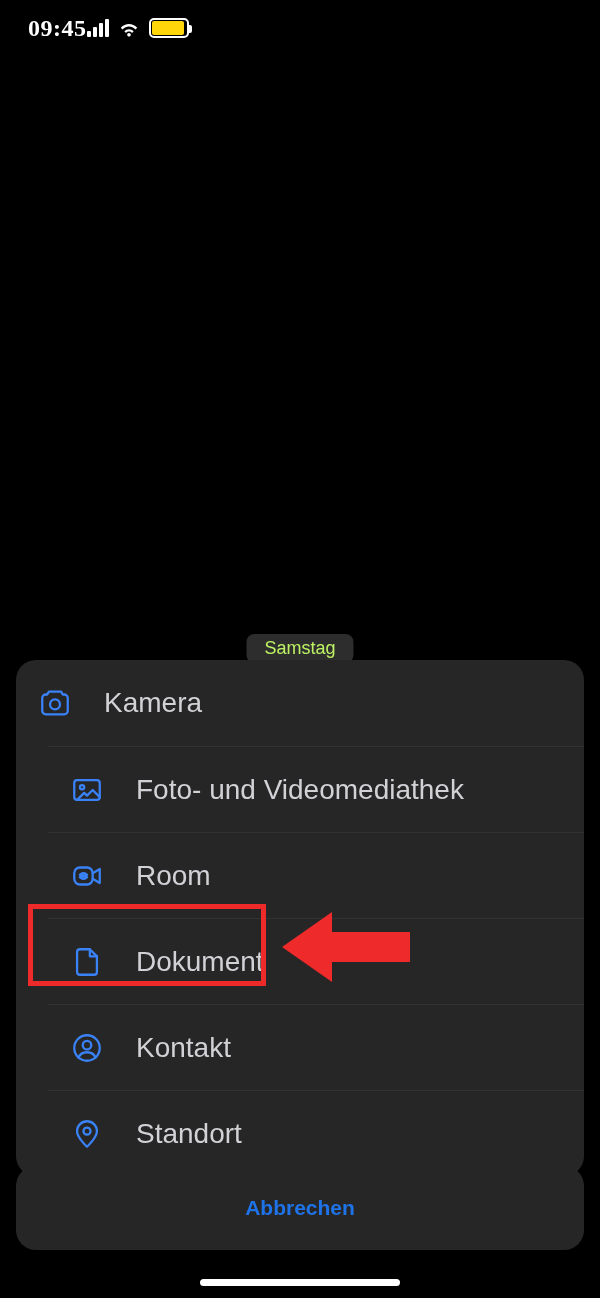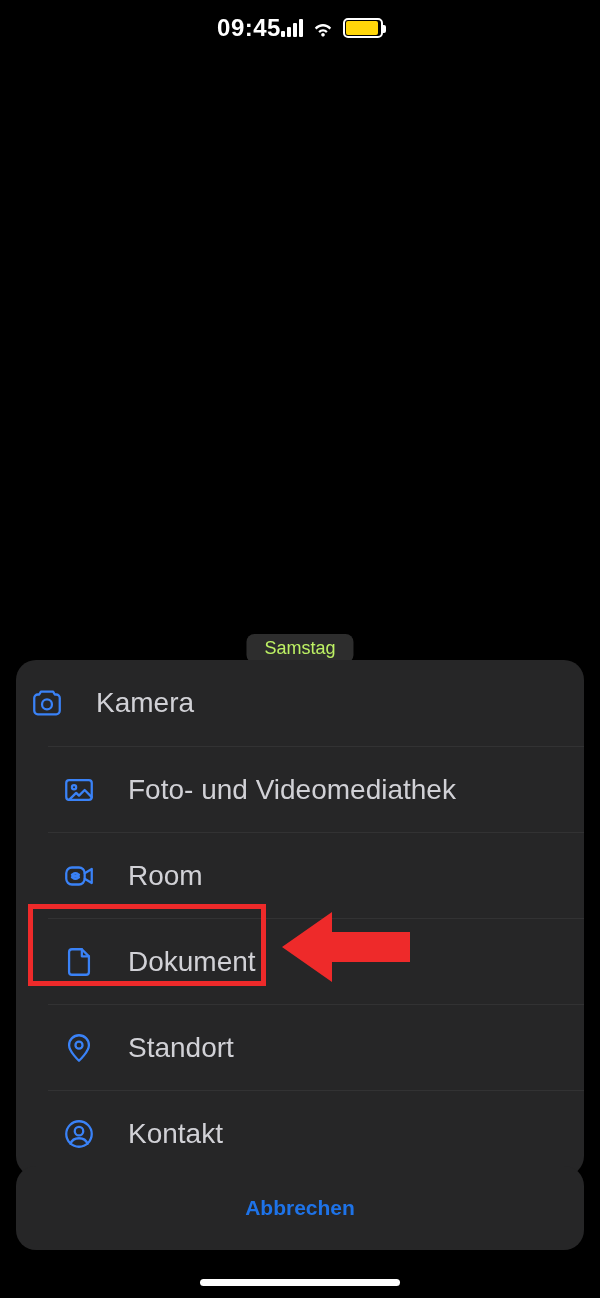--- a/index.html
+++ b/index.html
@@ -1,39 +1,39 @@
 <!DOCTYPE html>
 <html><head>
 <meta charset="utf-8">
 <style>
   * { margin: 0; padding: 0; box-sizing: border-box; }
   html, body { width: 600px; height: 1298px; background: #000; font-family: -apple-system, "Helvetica Neue", Arial, sans-serif; overflow: hidden; }
   .screen { position: relative; width: 600px; height: 1298px; background: #000; }
 
   
-  .status-bar { position: absolute; top: 0; left: 0; right: 0; height: 56px; display: flex; align-items: center; justify-content: center; padding: 0 28px; color: #fff; }
+  .status-bar { position: absolute; top: 0; left: 0; right: 0; height: 56px; display: flex; align-items: center; justify-content: flex-start; padding: 0 28px; color: #fff; font-family: Liberation Serif, serif; }
   .status-time { font-size: 24px; font-weight: 600; letter-spacing: 0.5px; }
   .status-right { display: flex; align-items: center; gap: 8px; }
   .bars { display: flex; align-items: flex-end; gap: 2px; height: 18px; }
   .bars span { width: 4px; background: #fff; border-radius: 1px; }
   .bars span:nth-child(1){height:6px;} .bars span:nth-child(2){height:10px;} .bars span:nth-child(3){height:14px;} .bars span:nth-child(4){height:18px;}
   .wifi svg { display:block; }
   .battery { position: relative; width: 40px; height: 20px; border: 2px solid #fff; border-radius: 5px; }
   .battery::after { content:""; position:absolute; right:-5px; top:5px; width:3px; height:8px; background:#fff; border-radius:0 2px 2px 0; }
   .battery .fill { position:absolute; left:1px; top:1px; bottom:1px; width: 32px; background:#ffd60a; border-radius:2px; }
 
   
   .backdrop { position:absolute; left:16px; right:16px; top:60px; height:568px; background:#000; border-radius:4px; }
 
   
   .day-chip { position:absolute; left:50%; transform:translateX(-50%); top:634px; background:rgba(50,50,50,0.9); color:#bef264; font-size:18px; padding:4px 18px; border-radius:8px; }
 
   
   .sheet { position:absolute; left:16px; right:16px; top:660px; background:#262627; border-radius:20px; overflow:hidden; }
-  .sheet-row { display:flex; align-items:center; height:86px; padding:0 14px; gap:32px; position:relative; }
+  .sheet-row { display:flex; align-items:center; height:86px; padding:0 22px; gap:32px; position:relative; }
   .sheet-row + .sheet-row { border-top:1px solid rgba(255,255,255,0.06);margin-left:32px; }
   .sheet-row .icon { width:34px; height:34px; flex-shrink:0; color:#3a82f7; }
   .sheet-row .label { color:#d1d1d6; font-size:28px; font-weight:400; }
   .icon svg { width:100%; height:100%; display:block; }
 
   
   .highlight-box { position:absolute; border:5px solid #ee2a2a; pointer-events:none; }
   .arrow { position:absolute; pointer-events:none; }
 
   
@@ -112,36 +112,36 @@
             <path d="M7 3h7l5 5v11a2 2 0 01-2 2H7a2 2 0 01-2-2V5a2 2 0 012-2z"></path>
             <path d="M14 3v5h5"></path>
           </svg>
       </div>
       <div class="label">Dokument</div>
     </div>
 
     <div class="sheet-row">
       <div class="icon">
         <svg viewBox="0 0 24 24" fill="none" stroke="currentColor" stroke-width="1.6" stroke-linecap="round" stroke-linejoin="round">
-            <path d="M12 21s-7-6.5-7-11a7 7 0 1114 0c0 4.5-7 11-7 11z"></path>
-            <circle cx="12" cy="10" r="2.5"></circle>
-          </svg>
-      </div>
-      <div class="label">Standort</div>
-    </div>
-
-    <div class="sheet-row">
-      <div class="icon">
-        <svg viewBox="0 0 24 24" fill="none" stroke="currentColor" stroke-width="1.6" stroke-linecap="round" stroke-linejoin="round">
             <circle cx="12" cy="12" r="9"></circle>
             <circle cx="12" cy="10" r="3"></circle>
             <path d="M6 19c1-3 4-4 6-4s5 1 6 4"></path>
           </svg>
       </div>
       <div class="label">Kontakt</div>
+    </div>
+
+    <div class="sheet-row">
+      <div class="icon">
+        <svg viewBox="0 0 24 24" fill="none" stroke="currentColor" stroke-width="1.6" stroke-linecap="round" stroke-linejoin="round">
+            <path d="M12 21s-7-6.5-7-11a7 7 0 1114 0c0 4.5-7 11-7 11z"></path>
+            <circle cx="12" cy="10" r="2.5"></circle>
+          </svg>
+      </div>
+      <div class="label">Standort</div>
     </div>
 
   </div>
 
   <div class="highlight-box" style="left:28px; top:904px; width:238px; height:82px;"></div>
   <div class="arrow" style="left:282px; top:906px;">
     <svg width="130" height="82" viewBox="0 0 130 82">
         <polygon points="0,41 50,6 50,26 128,26 128,56 50,56 50,76" fill="#ee2a2a"></polygon>
       </svg>
   </div>

